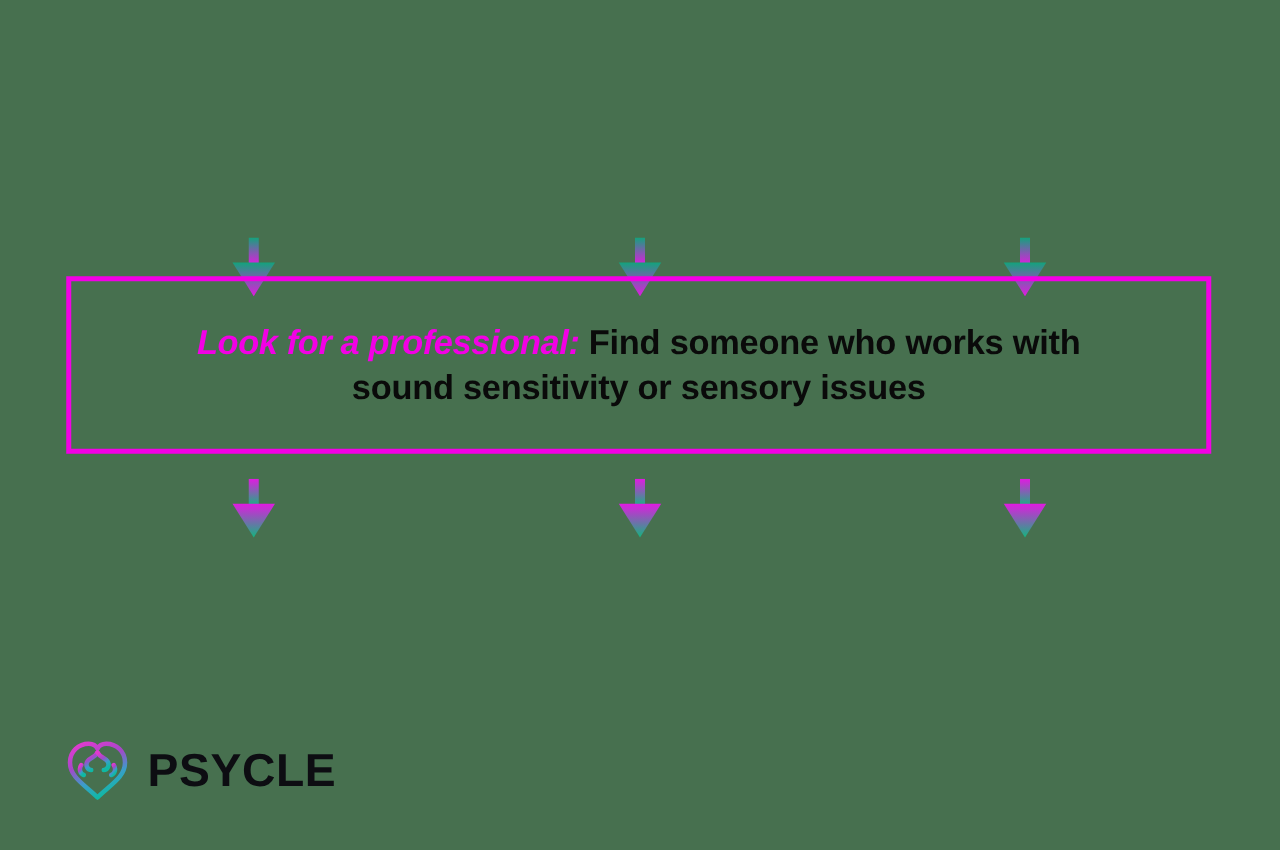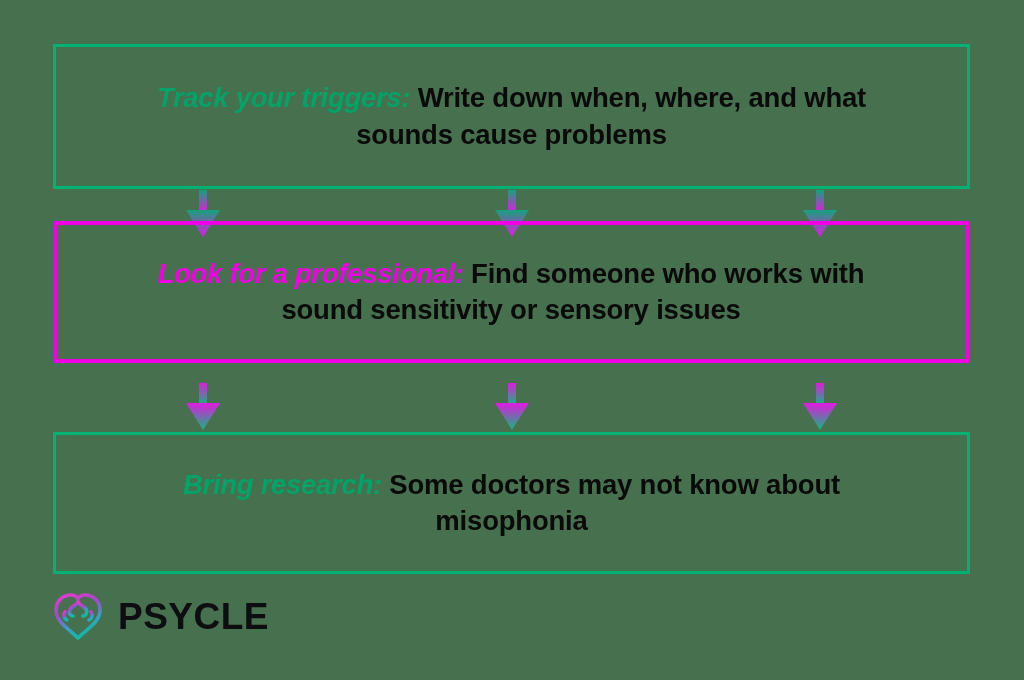--- a/index.html
+++ b/index.html
@@ -66,25 +66,20 @@
     color:#0d0d12;
     line-height:1;
     font-family:"Liberation Sans", sans-serif;
   }
 </style>
 </head>
 <body>
 
 <div class="canvas">
 
-  <div class="step-box" id="box-1">
-    <div class="copy">
-      <span class="lead" style="color:#00a368">Track your triggers:</span><span> Write down when, where, and what sounds cause problems</span>
-    </div>
-  </div>
 
   <div class="arrow arr-row1 arr-c1">
     <svg viewBox="0 0 42 48" xmlns="http://www.w3.org/2000/svg" aria-hidden="true">
       <defs>
         <linearGradient id="gA" x1="0" y1="0" x2="0" y2="1">
           <stop offset="0%" stop-color="#13a37c"></stop>
             <stop offset="100%" stop-color="#e11ae1"></stop>
         </linearGradient>
       </defs>
       <rect x="17" y="0" width="8" height="22" fill="url(#gA)"></rect>
@@ -152,25 +147,20 @@
         <linearGradient id="gF" x1="0" y1="0" x2="0" y2="1">
           <stop offset="0%" stop-color="#e11ae1"></stop>
             <stop offset="100%" stop-color="#12b67e"></stop>
         </linearGradient>
       </defs>
       <rect x="17" y="0" width="8" height="22" fill="url(#gF)"></rect>
       <polygon points="4,20 38,20 21,47" fill="url(#gF)"></polygon>
     </svg>
   </div>
 
-  <div class="step-box" id="box-3">
-    <div class="copy">
-      <span class="lead" style="color:#00a368">Bring research:</span><span> Some doctors may not know about misophonia</span>
-    </div>
-  </div>
 
   <div id="brand">
     <span class="mark">
       <svg viewBox="0 0 56 52" xmlns="http://www.w3.org/2000/svg" aria-hidden="true">
         <defs>
           <linearGradient id="brainGrad" x1="0.15" y1="0" x2="0.55" y2="1">
             <stop offset="0%" stop-color="#e23ad0"></stop>
             <stop offset="38%" stop-color="#a249c9"></stop>
             <stop offset="70%" stop-color="#3a9ec9"></stop>
             <stop offset="100%" stop-color="#0fb9a4"></stop>

